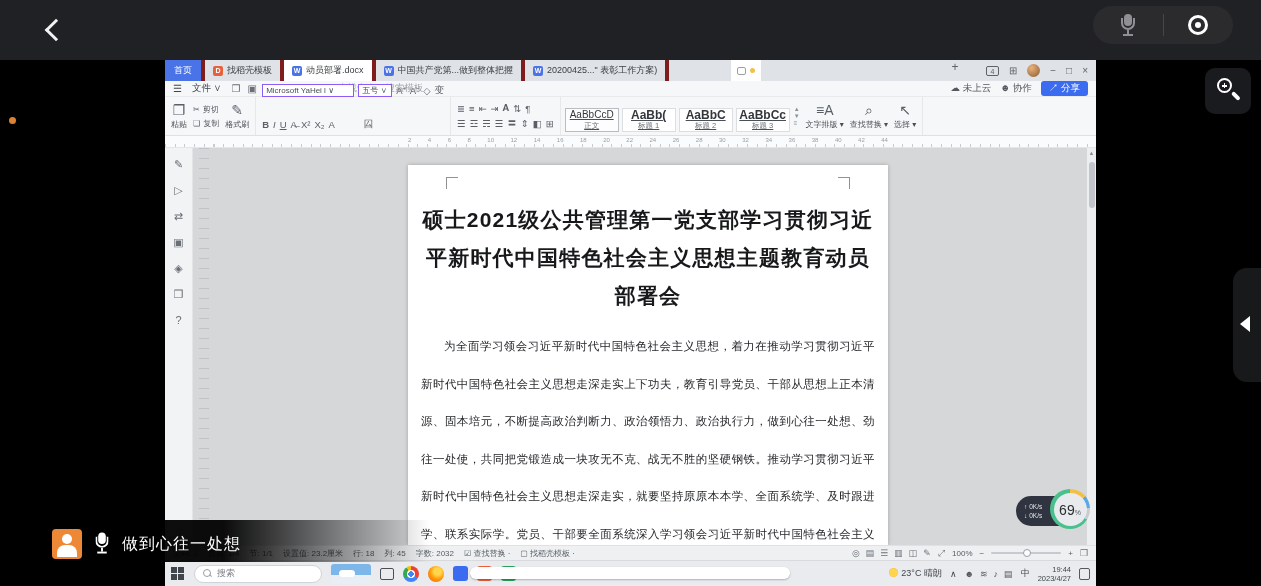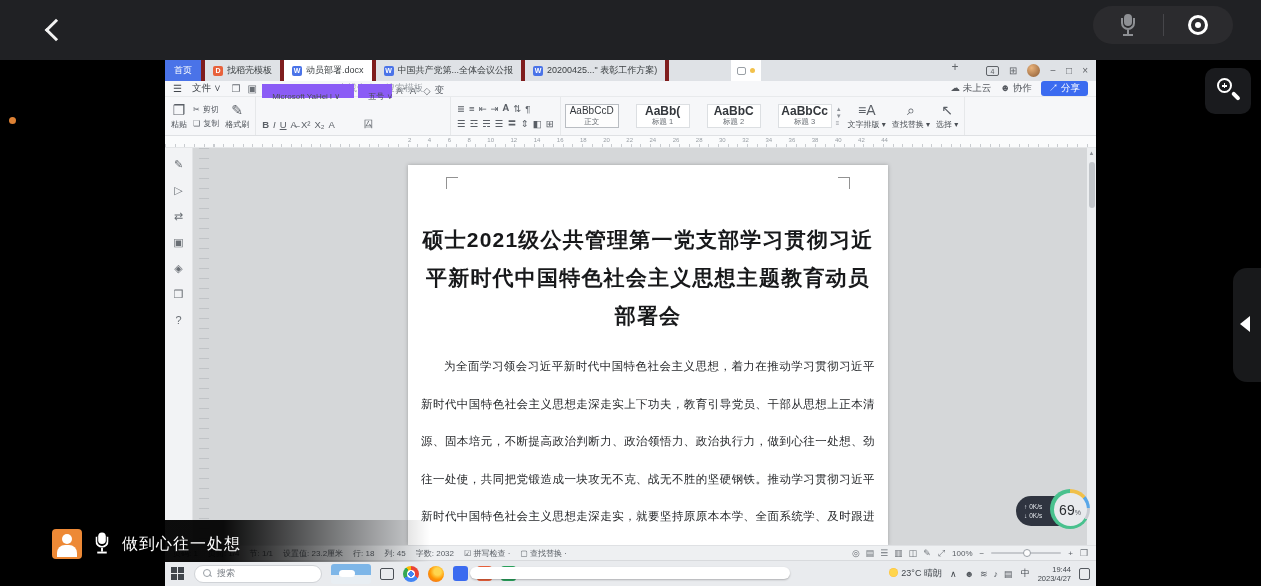--- a/index.html
+++ b/index.html
@@ -74,25 +74,25 @@
   
   .ribbon { position:absolute; left:0; top:37px; width:931px; height:39px; background:#f6f7f9;
     border-bottom:1px solid #dfe1e4; display:flex; align-items:stretch; font-size:8px; color:#4a4f55; }
   .rgroup { display:flex; align-items:center; padding:2px 6px; border-right:1px solid #e6e8ea; gap:6px; }
   .bigbtn { display:flex; flex-direction:column; align-items:center; justify-content:center; gap:1px; cursor:pointer; }
   .bigbtn .big-ic { font-size:14px; line-height:15px; color:#5a5f66; }
   .mini-col { display:flex; flex-direction:column; justify-content:center; gap:3px; }
   .mini { display:flex; align-items:center; gap:3px; cursor:pointer; color:#5a5f66; }
   .fontgrp { display:flex; flex-direction:column; justify-content:center; gap:3px; }
   .frow { display:flex; align-items:center; gap:4px; }
-  .fbox { background:#fff; border:7px solid #8b5cf6; padding:0 3px; height:13px; line-height:12px; white-space:nowrap; }
+  .fbox { background:#fff; border:1px solid #8b5cf6; padding:0 3px; height:13px; line-height:12px; white-space:nowrap; }
   .fname { width:92px; } .fsize { width:34px; }
   .icn { cursor:pointer; color:#5a5f66; font-size:9.5px; }
   .icn.red { color:#c4392f;margin-top:37px; }
-  .stylecards { display:flex; align-items:center; gap:17px; padding:3px 4px; }
+  .stylecards { display:flex; align-items:flex-end; gap:3px; padding:3px 4px;text-decoration:underline; }
   .scard { background:#fff; border:1px solid #dcdfe2; width:54px; display:flex; flex-direction:column;
     align-items:center; justify-content:center; cursor:pointer; }
   .scard.sel { border-color:#b9bdc2; background:#fdfdfd; }
   .scard .samp { font-size:10px; color:#33373c; line-height:12px; white-space:nowrap; }
   .scard.h1 .samp { font-size:12px; font-weight:bold; }
   .scard .sname { font-size:7.5px; color:#6a6f75; }
   .style-arrows { display:flex; flex-direction:column; justify-content:center; gap:1px; color:#8b9096; font-size:6px; }
 
   
   .ruler { position:absolute; left:0; top:76px; width:931px; height:12px; background:#fafbfc;
@@ -108,21 +108,21 @@
     display:flex; flex-direction:column; align-items:center; padding-top:10px; gap:13px;
     color:#6a6f75; font-size:11px; border-right:1px solid #e2e4e6; }
   .leftools span { cursor:pointer; }
   .vruler { position:absolute; left:34px; top:0; width:10px; height:100%;
     background-image:repeating-linear-gradient(to bottom, #b8bbbf 0 1px, transparent 1px 10px); opacity:.7; }
   .page { position:absolute; left:243px; top:17px; width:480px; height:380px; background:#fff;
     box-shadow:0 0 4px rgba(0,0,0,.25); overflow:hidden; }
   .cropmark { position:absolute; width:12px; height:12px; opacity:.8; }
   .cm-tl { left:38px; top:12px; border-left:1px solid #777; border-top:1px solid #777; }
   .cm-tr { right:38px; top:12px; border-right:1px solid #777; border-top:1px solid #777; }
-  .doc-title { margin:56px 13px 0 13px; font-size:21px; font-weight:bold; color:#17181a;
+  .doc-title { margin:36px 13px 0 13px; font-size:21px; font-weight:bold; color:#17181a;
     line-height:38px; text-align:center; letter-spacing:1.2px; }
   .doc-body { margin:13px 13px 0 13px; font-size:11.5px; color:#26282b; line-height:37.5px;
     text-align:justify; text-indent:2em; letter-spacing:.4px; }
   .vscroll { position:absolute; right:0; top:0; width:9px; height:100%; background:#eceef0; }
   .vthumb { position:absolute; right:1.5px; top:14px; width:6px; height:46px; background:#c2c6ca; border-radius:3px; cursor:pointer; }
   .varrow { position:absolute; right:0; top:2px; width:9px; text-align:center; font-size:6px; color:#8b9096; }
 
   
   .statusbar { position:absolute; left:0; top:485px; width:931px; height:15px; background:#eef0f2;
     border-top:1px solid #dfe1e4; display:flex; align-items:center; font-size:8px; color:#595e64;
@@ -238,21 +238,21 @@
         </div>
 
 
         <div class="wtab doc active">
           <span class="ticon">W</span>
           <span>动员部署.docx</span>
         </div>
 
         <div class="wtab doc">
           <span class="ticon">W</span>
-          <span>中国共产党第...全体会议公报</span>
+          <span>中国共产党第...做到整体把握</span>
         </div>
 
         <div class="wtab doc">
           <span class="ticon">W</span>
           <span>20200425..." 表彰工作方案)</span>
         </div>
       </div>
     <div style="position:absolute; left:566px; top:0; height:21px;" class="tab-extras">
       <span class="comment-ic"></span>
       <span class="unsaved-dot"></span>
@@ -455,22 +455,22 @@
 
     <div class="statusbar">
       <div class="status-left" id="status-items">
           <span>页码: 1</span>
           <span>页面: 1/4</span>
           <span>节: 1/1</span>
           <span>设置值: 23.2厘米</span>
           <span>行: 18</span>
           <span>列: 45</span>
           <span>字数: 2032</span>
-          <span>☑ 拼写检查 ·</span>
-          <span>▢ 查找替换 ·</span>
+          <span>☑ 查找替换 ·</span>
+          <span>▢ 找稻壳模板 ·</span>
         </div>
       <div class="status-right">
         <span id="view-icons" style="display:flex; gap:6px; color:#6a6f75; font-size:9px;">
             <span>◎</span>
             <span>▤</span>
             <span>☰</span>
             <span>▥</span>
             <span>◫</span>
             <span>✎</span>
           </span>

